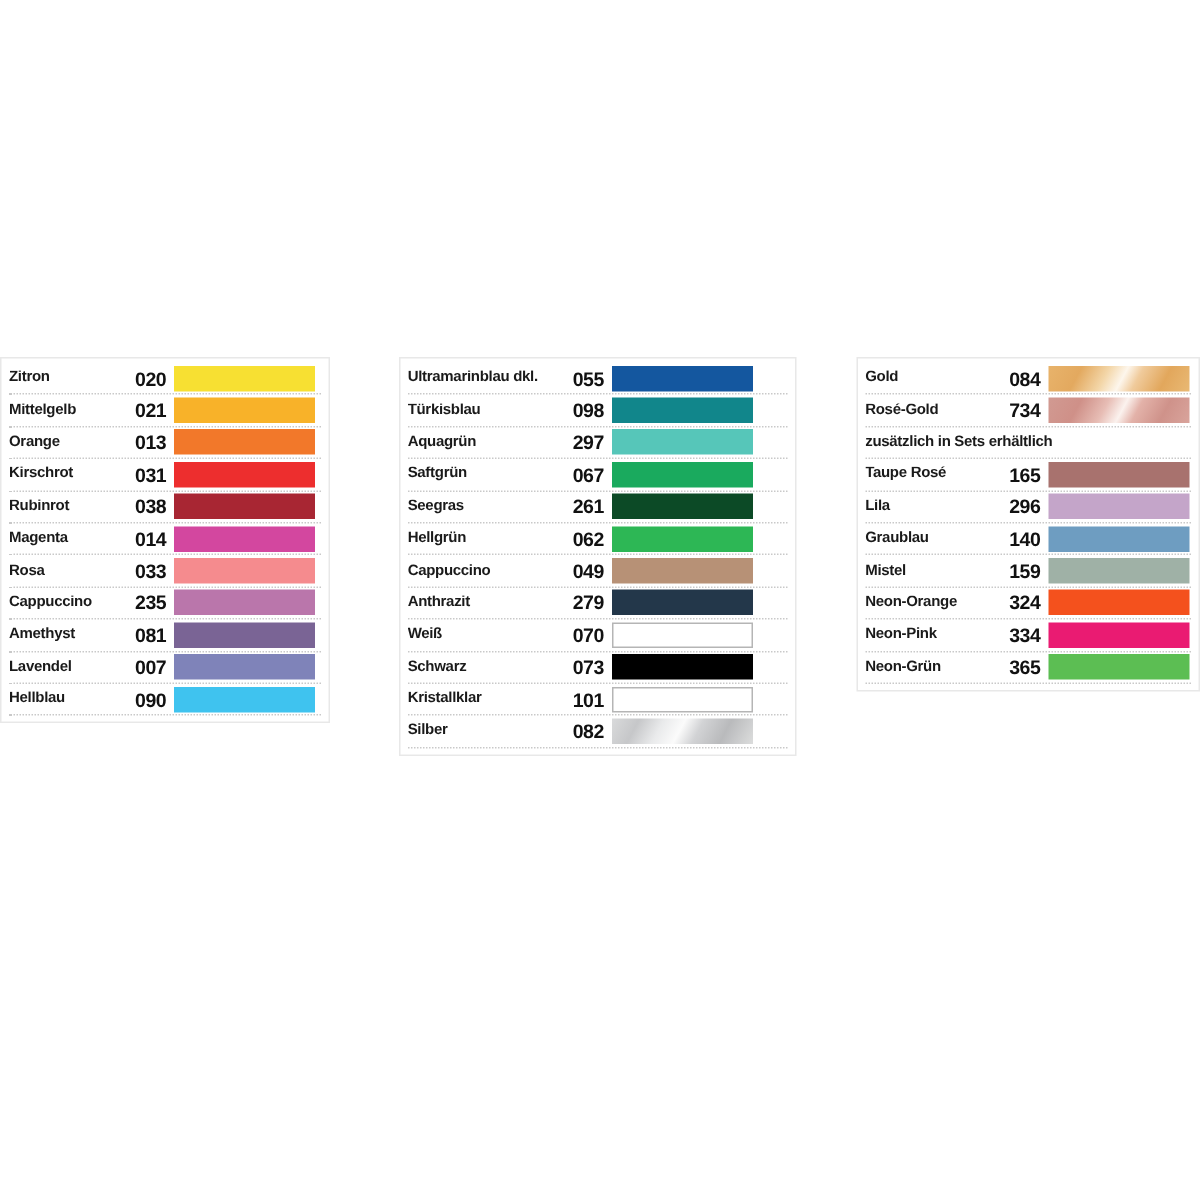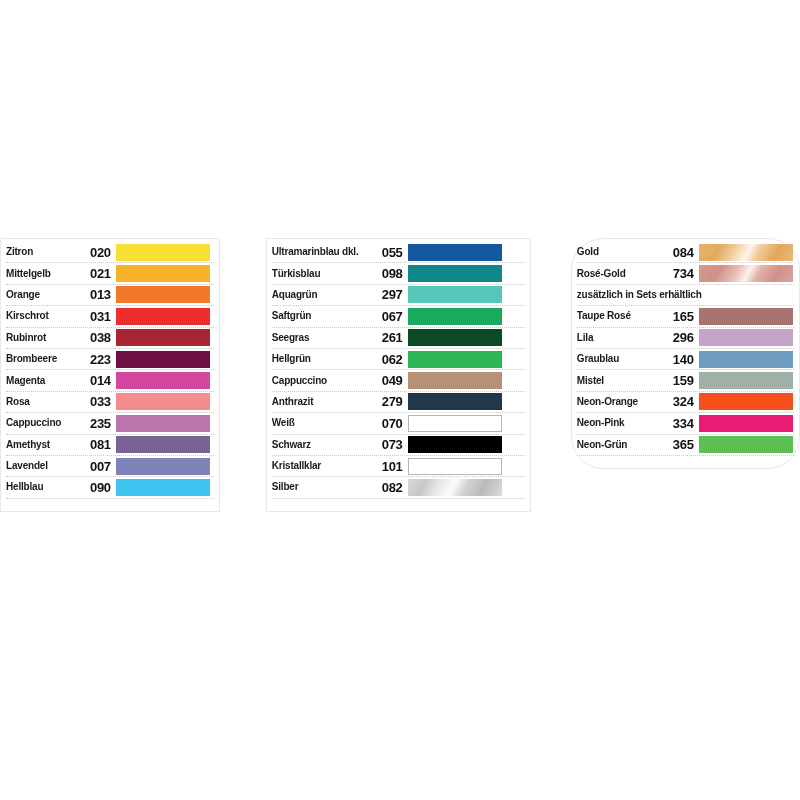--- a/index.html
+++ b/index.html
@@ -31,26 +31,26 @@
     width: 800px;
     display: flex;
     flex-direction: row;
     align-items: flex-start;
   }
 
   .color-column {
     background: #ffffff;
     border: 1px solid #e8e8e8;
     box-sizing: border-box;
-    padding: 3px 5px 12px 5px;
+    padding: 3px 5px 4px 5px;
   }
 
   .col-0 { width: 232px; margin-left: 0px; }
   .col-1 { width: 280px; margin-left: 46px; }
-  .col-2 { width: 242px; margin-left: 40px; border-radius: 32px; }
+  .col-2 { width: 242px; margin-left: 40px; }
 
   .color-row {
     display: flex;
     flex-direction: row;
     align-items: center;
     height: 21.4px;
     border-bottom: 1px dotted #c9c9c9;
     box-sizing: border-box;
   }
   .color-row:last-child { border-bottom: 1px dotted #c9c9c9; }
@@ -134,25 +134,20 @@
           <div class="row-name">Kirschrot</div>
           <div class="row-code">031</div>
           <div class="row-swatch" style="background:#ed2e2e;"></div>
         </div>
         <div class="color-row">
           <div class="row-name">Rubinrot</div>
           <div class="row-code">038</div>
           <div class="row-swatch" style="background:#a82633;"></div>
         </div>
         <div class="color-row">
-          <div class="row-name">Brombeere</div>
-          <div class="row-code">223</div>
-          <div class="row-swatch" style="background:#6d0f45;"></div>
-        </div>
-        <div class="color-row">
           <div class="row-name">Magenta</div>
           <div class="row-code">014</div>
           <div class="row-swatch" style="background:#d3479f;"></div>
         </div>
         <div class="color-row">
           <div class="row-name">Rosa</div>
           <div class="row-code">033</div>
           <div class="row-swatch" style="background:#f58b8e;"></div>
         </div>
         <div class="color-row">

